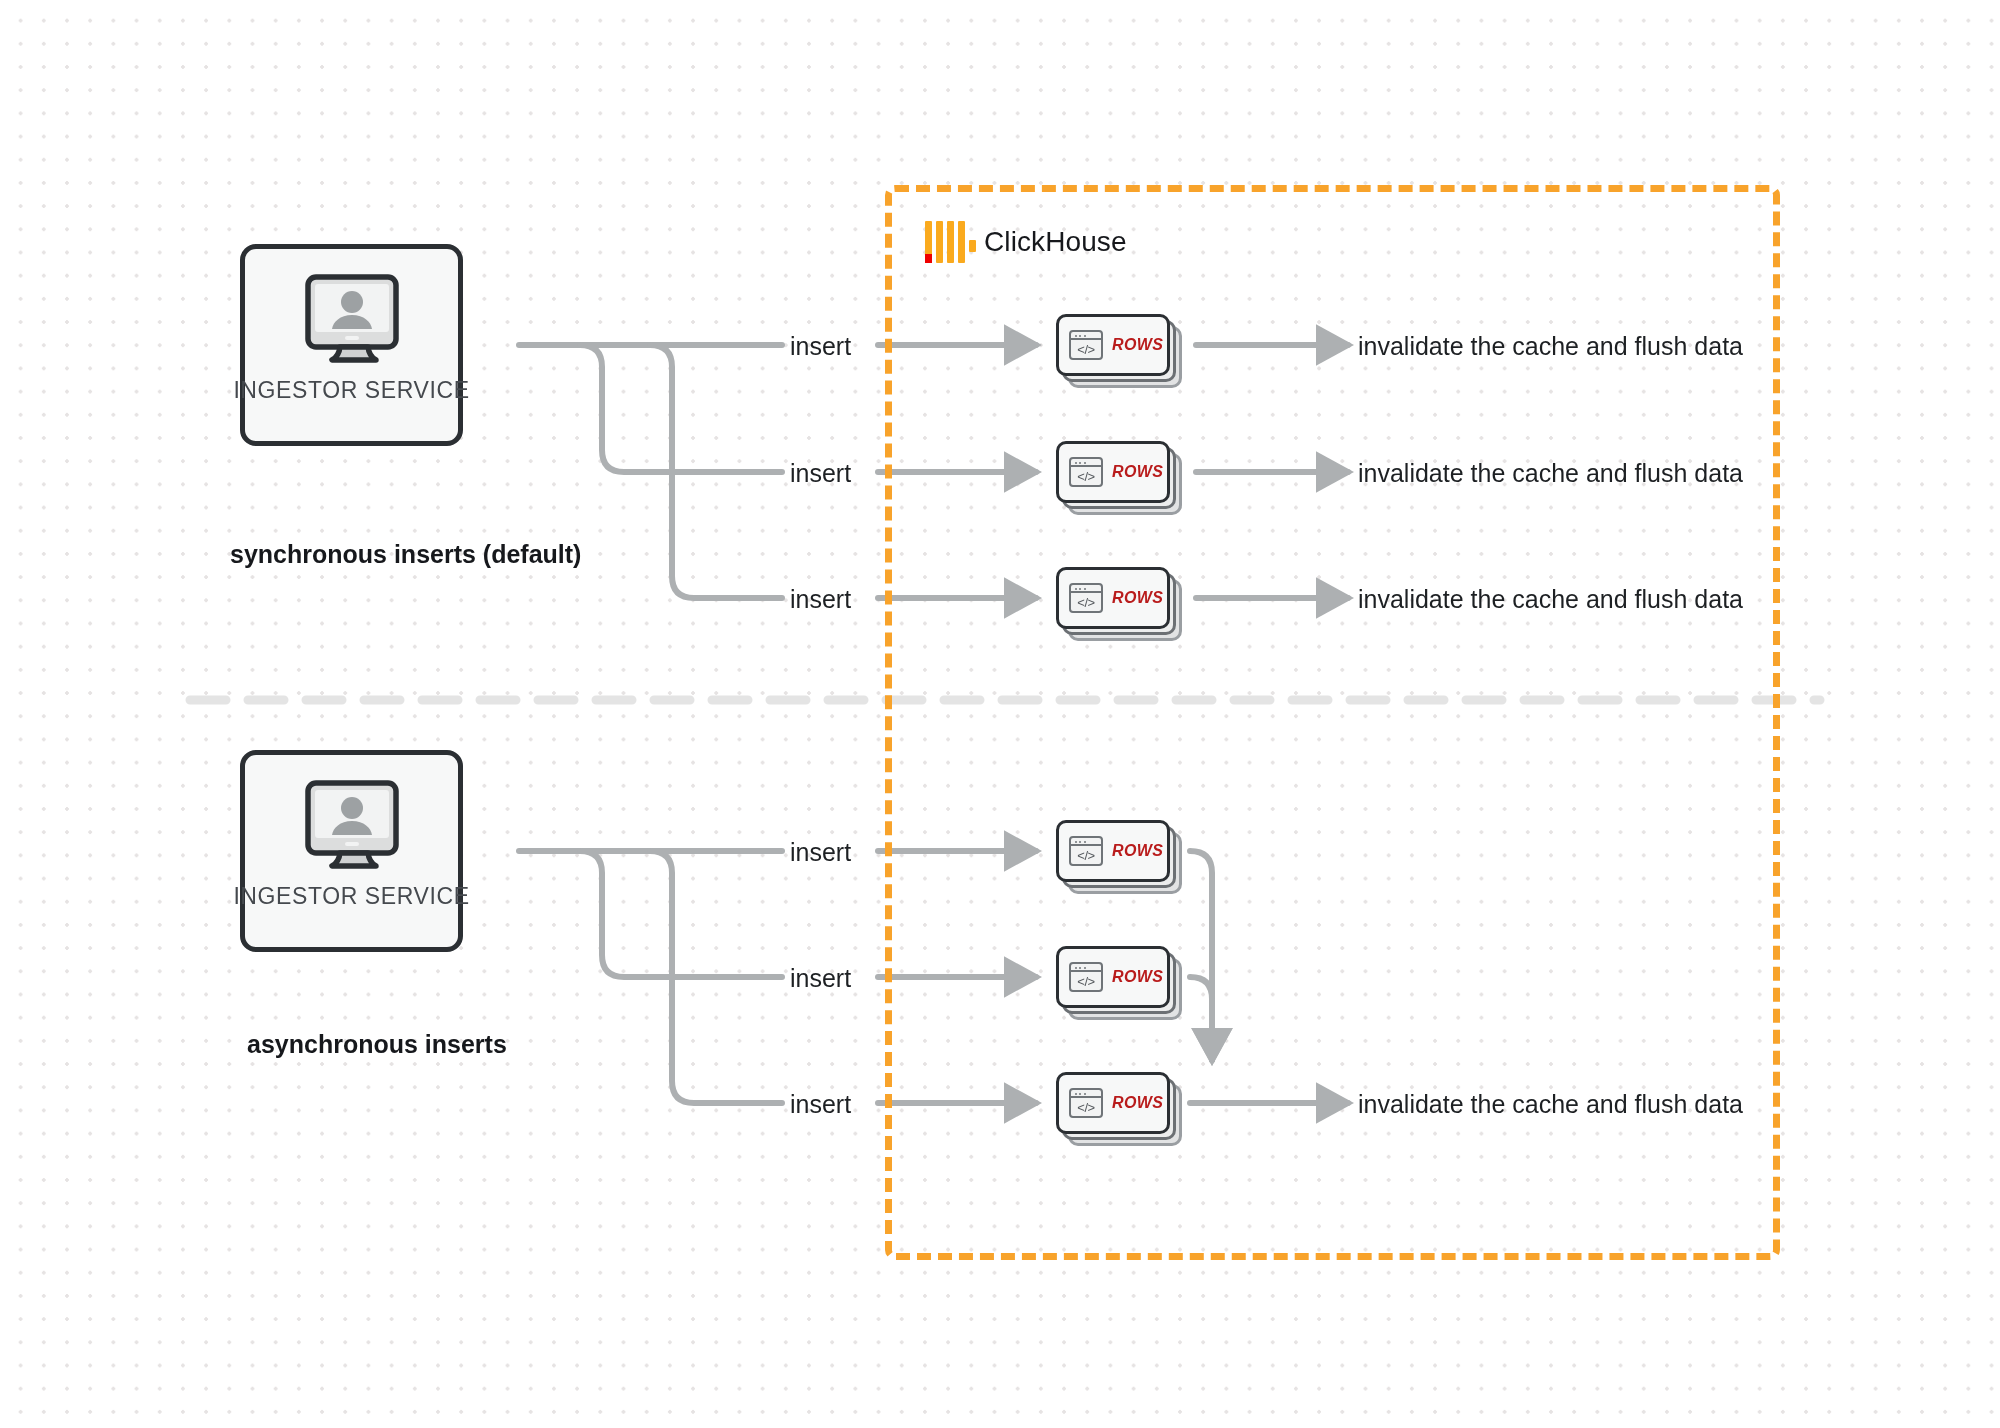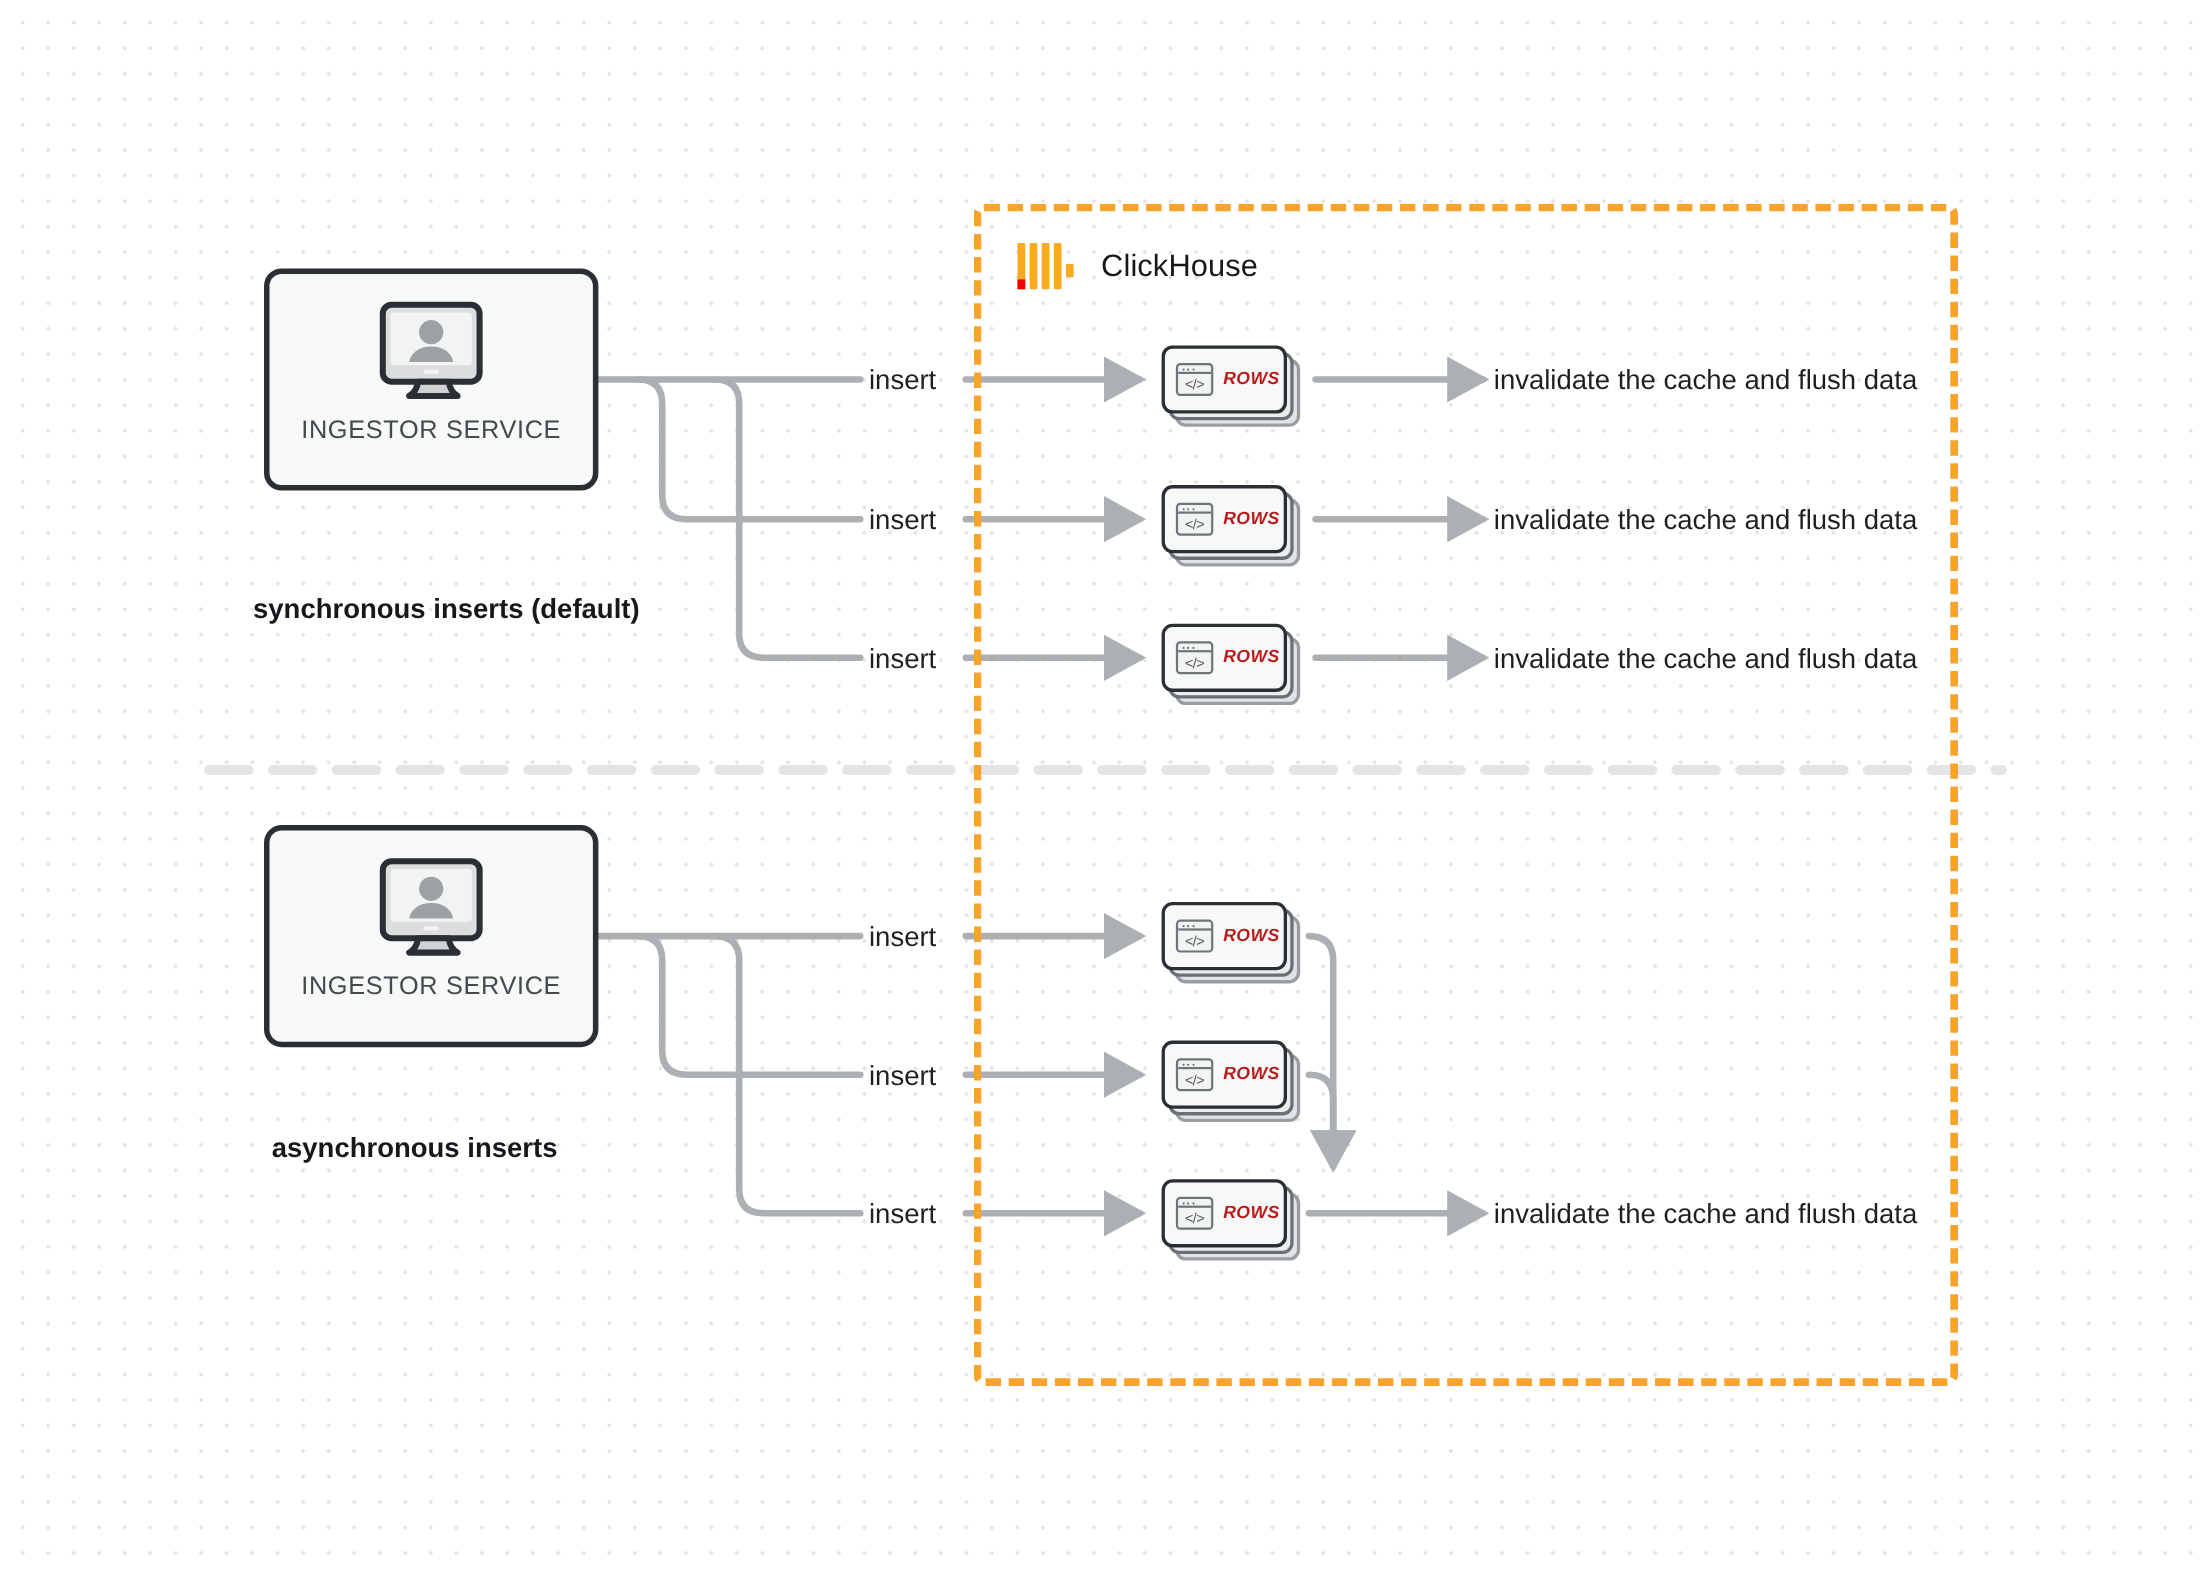--- a/index.html
+++ b/index.html
@@ -22,21 +22,21 @@
   
   .ch-region {
     position: absolute;
     border: 7px dashed #f8a32b;
     border-radius: 10px;
   }
   .ch-logo-wrap {
     position: absolute;
     display: flex;
     align-items: center;
-    gap: 30px;
+    gap: 13px;
   }
   .ch-logo { position: relative; width: 46px; height: 42px; }
   .ch-logo i {
     position: absolute;
     background: #faaa1e;
     border-radius: 1px;
     width: 7px;
     top: 0; height: 42px;
   }
   .ch-logo i.b1 { left: 0; }
@@ -48,21 +48,21 @@
   .ch-name {
     font-size: 28px;
     color: #16181c;
     letter-spacing: .1px;
     white-space: nowrap;
   }
 
   
   .ingestor {
     position: absolute;
-    width: 304px; height: 202px;
+    width: 223px; height: 202px;
     background: #f7f8f8;
     border: 5px solid #2b2f33;
     border-radius: 16px;
     display: flex;
     flex-direction: column;
     align-items: center;
     justify-content: flex-start;
     padding-top: 24px;
   }
   .monitor { width: 104px; height: 92px; position: relative; }

